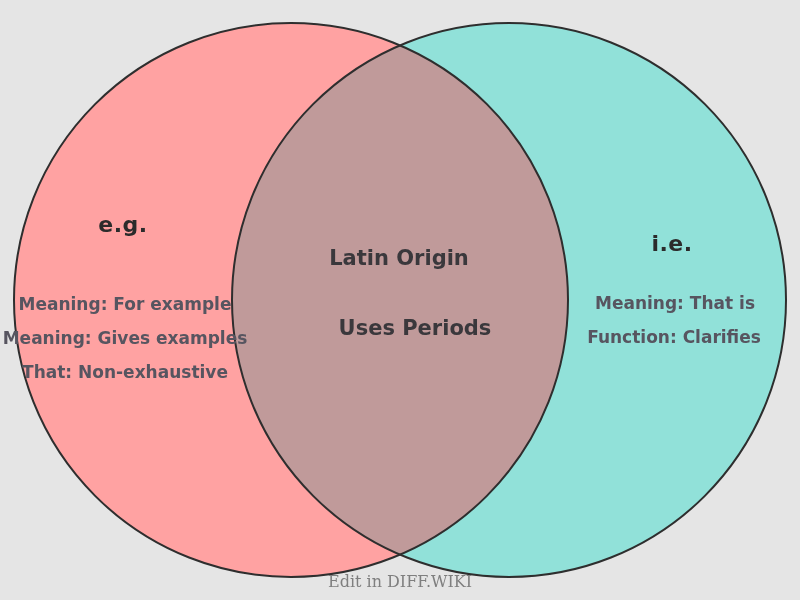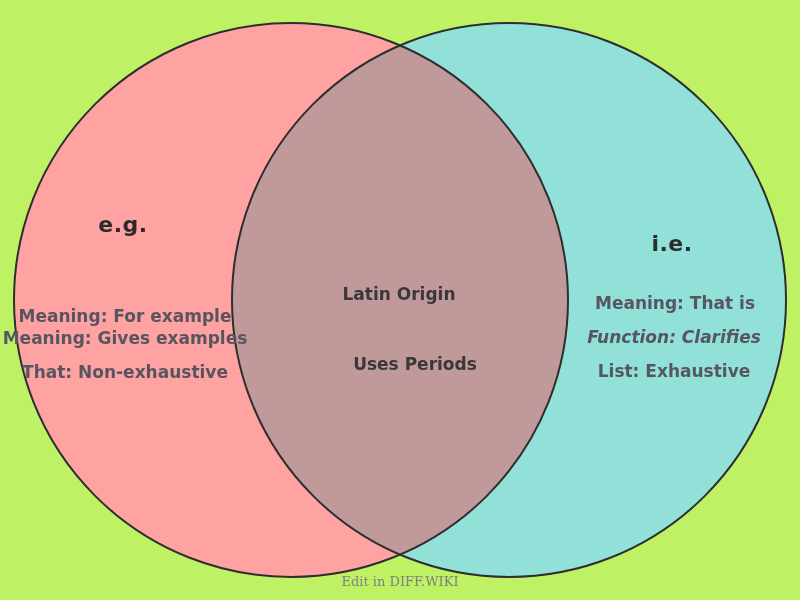--- a/index.html
+++ b/index.html
@@ -6,21 +6,21 @@
     margin: 0;
     padding: 0;
     background: #ffffff;
     font-family: "DejaVu Sans", "Liberation Sans", sans-serif;
   }
   .stage {
     position: relative;
     width: 800px;
     height: 600px;
     overflow: hidden;
-    background: #bef264;
+    background: #e5e5e5;
   }
   .venn-svg {
     position: absolute;
     left: 0;
     top: 0;
   }
   .label {
     position: absolute;
     transform: translate(-50%, -50%);
     white-space: nowrap;
@@ -30,32 +30,31 @@
   .set-title {
     font-size: 22px;
     color: #2b2b2b;
     letter-spacing: 0.5px;
   }
   .set-line {
     font-size: 17px;
     color: #575560;
   }
   .center-line {
-    font-size: 17px;
+    font-size: 21px;
     color: #3a383c;
-    margin-top: 36px;
   }
   .footer-link {
     position: absolute;
     left: 400px;
     top: 581px;
     transform: translate(-50%, -50%);
     font-family: "DejaVu Serif", "Liberation Serif", serif;
     font-weight: normal;
-    font-size: 13px;
+    font-size: 16px;
     color: #7f7f7f;
     white-space: nowrap;
     cursor: pointer;
   }
 </style>
 </head>
 <body>
 
 <div class="stage">
 
@@ -72,27 +71,26 @@
 
     <g clip-path="url(#leftClip)">
       <circle cx="509" cy="300" r="277" fill="#C09A9A"></circle>
     </g>
 
     <circle cx="291" cy="300" r="277" fill="none" stroke="#2E2E2E" stroke-width="2"></circle>
     <circle cx="509" cy="300" r="277" fill="none" stroke="#2E2E2E" stroke-width="2"></circle>
   </svg>
 
   <div class="label set-title" style="left:123px; top:224px;">e.g.</div>
-  <div class="label set-line" style="left:125px; top:316px;">Meaning: For example</div>
+  <div class="label set-line" style="left:125px; top:304px;">Meaning: For example</div>
   <div class="label set-line" style="left:125px; top:338px;">Meaning: Gives examples</div>
   <div class="label set-line" style="left:125px; top:372px;">That: Non-exhaustive</div>
 
   <div class="label center-line" style="left:399px; top:258px;">Latin Origin</div>
   <div class="label center-line" style="left:415px; top:328px;">Uses Periods</div>
 
   <div class="label set-title" style="left:672px; top:222px;margin-top:21px;">i.e.</div>
   <div class="label set-line" style="left:675px; top:303px;">Meaning: That is</div>
-  <div class="label set-line" style="left:674px; top:337px;font-style:italic;">Function: Clarifies</div>
-  <div class="label set-line" style="left:674px; top:371px;">List: Exhaustive</div>
+  <div class="label set-line" style="left:674px; top:337px;">Function: Clarifies</div>
 
   <div class="footer-link">Edit in DIFF.WIKI</div>
 
 </div>
 
 </body></html>

